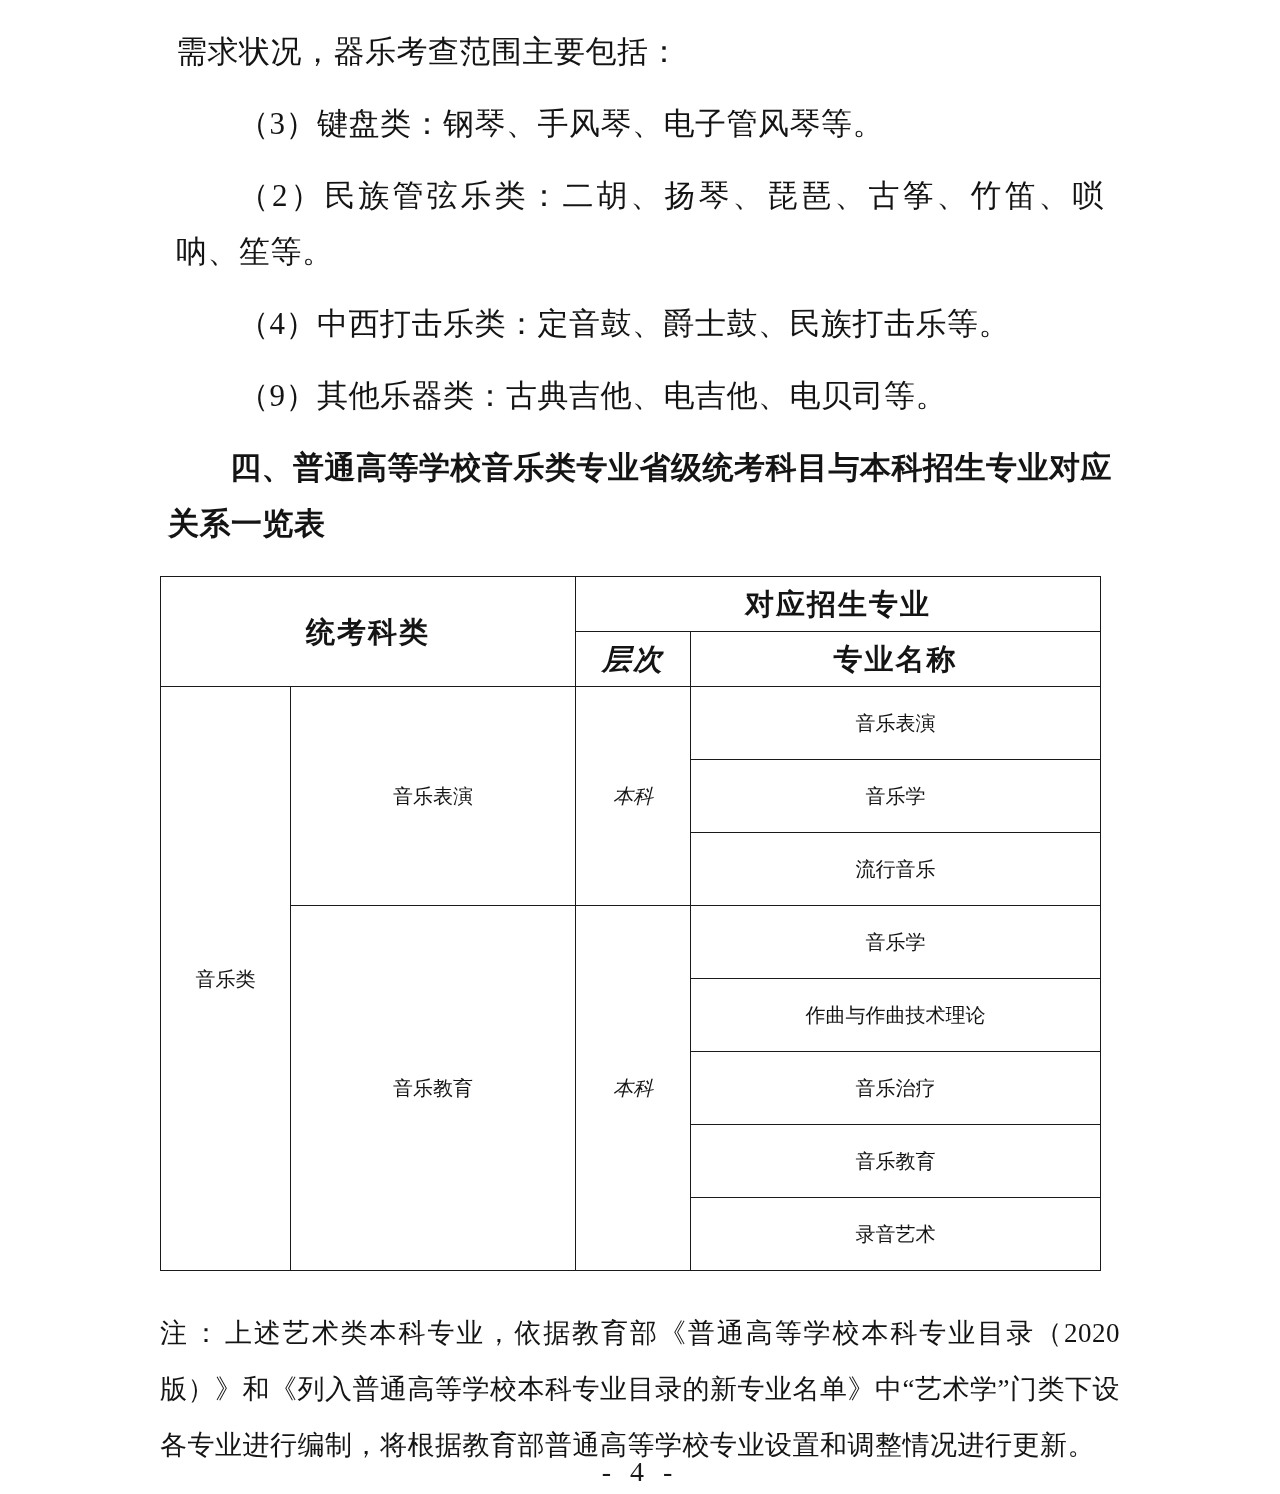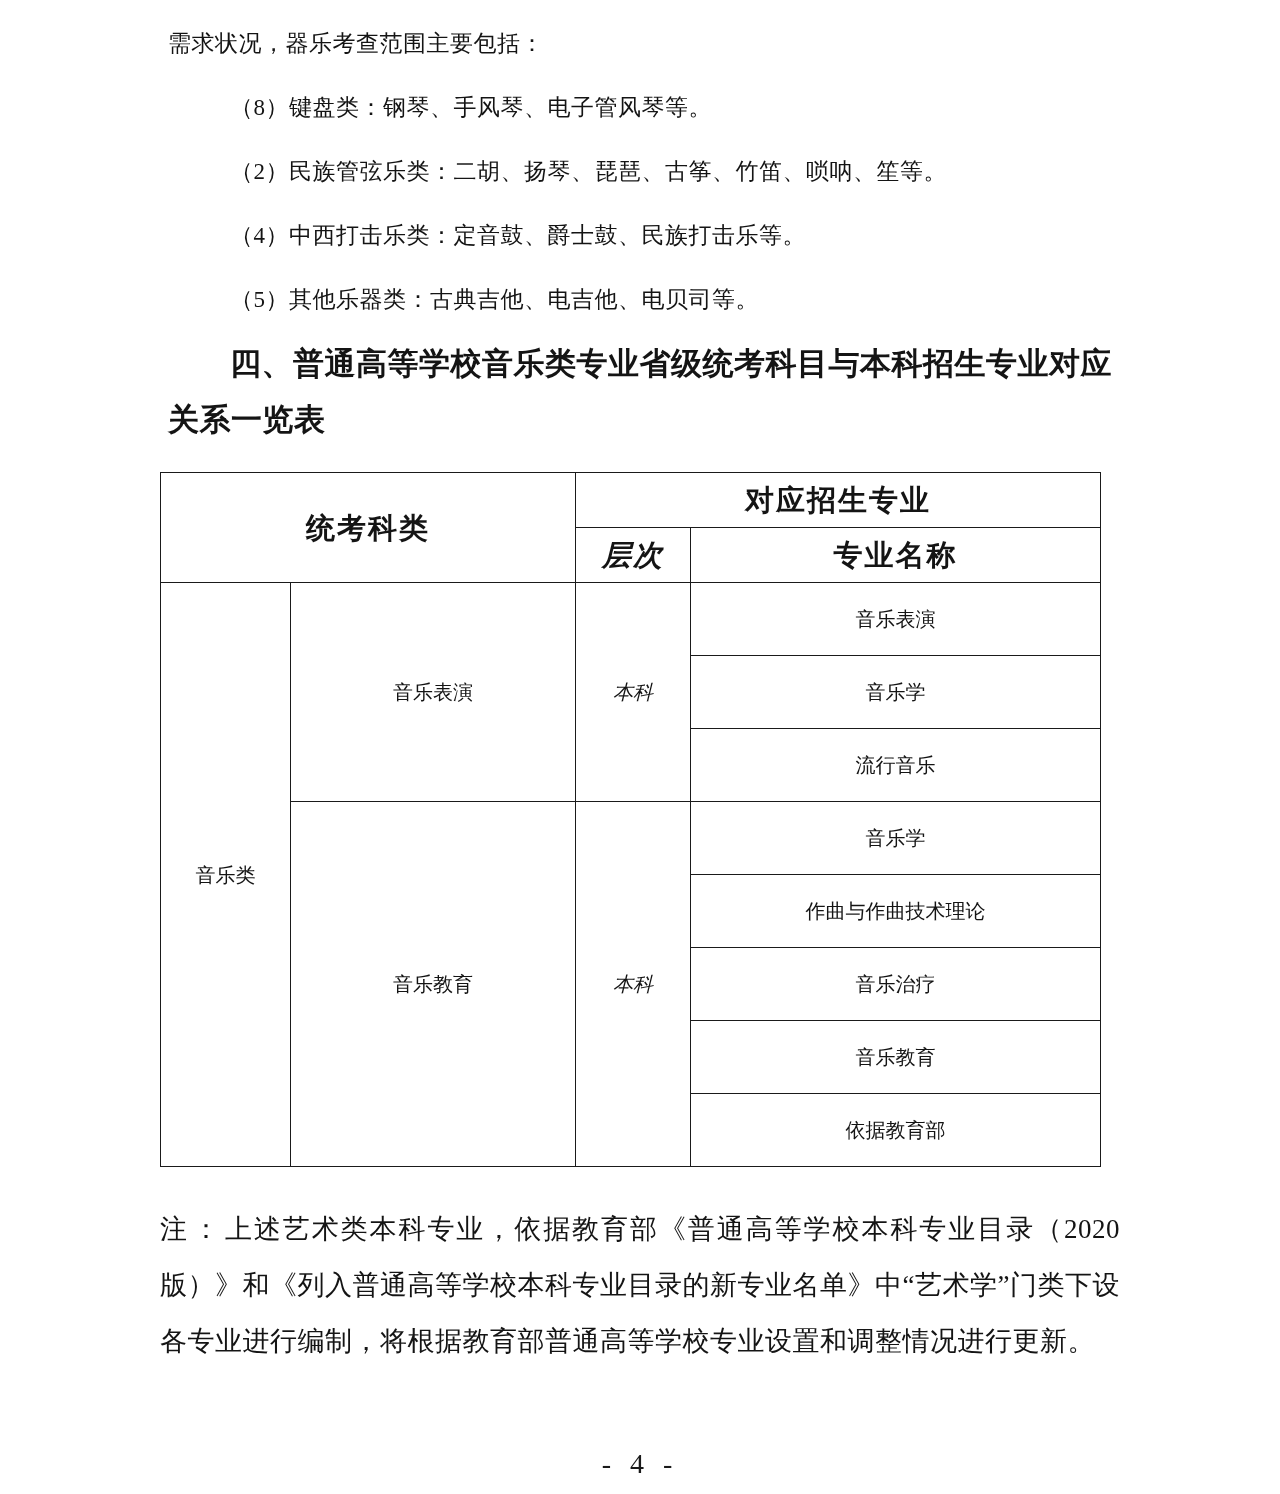--- a/index.html
+++ b/index.html
@@ -16,25 +16,25 @@
     overflow: hidden;
   }
   .page {
     position: relative;
     width: 1280px;
     height: 1494px;
     box-sizing: border-box;
     padding: 0 160px;
   }
   .para {
-    font-size: 23px;
+    font-size: 31px;
     line-height: 56px;
     letter-spacing: 0.5px;
     text-align: justify;
-    margin: 8px;
+    margin: 16px;
   }
   .para.first {
     padding-top: 8px;
   }
   .indent {
     text-indent: 62px;
   }
   .heading {
     font-size: 31px;
     line-height: 56px;
@@ -93,24 +93,24 @@
     color: #1a1a1a;
     font-family: "Liberation Serif", "DejaVu Serif", serif;
   }
 </style>
 </head>
 <body>
 
 <div class="page">
 
   <p class="para first">需求状况，器乐考查范围主要包括：</p>
-  <p class="para indent">（8）键盘类：钢琴、手风琴、电子管风琴等。</p>
+  <p class="para indent">（3）键盘类：钢琴、手风琴、电子管风琴等。</p>
   <p class="para indent">（2）民族管弦乐类：二胡、扬琴、琵琶、古筝、竹笛、唢呐、笙等。</p>
   <p class="para indent">（4）中西打击乐类：定音鼓、爵士鼓、民族打击乐等。</p>
-  <p class="para indent">（5）其他乐器类：古典吉他、电吉他、电贝司等。</p>
+  <p class="para indent">（9）其他乐器类：古典吉他、电吉他、电贝司等。</p>
 
   <p class="heading">四、普通高等学校音乐类专业省级统考科目与本科招生专业对应关系一览表</p>
 
   <div class="table-wrap">
     <table class="grid">
       <colgroup>
         <col style="width:130px">
         <col style="width:285px">
         <col style="width:115px">
         <col style="width:410px">
@@ -146,21 +146,21 @@
         <tr>
           <td class="col-name cell-tall">作曲与作曲技术理论</td>
         </tr>
         <tr>
           <td class="col-name cell-tall">音乐治疗</td>
         </tr>
         <tr>
           <td class="col-name cell-tall">音乐教育</td>
         </tr>
         <tr>
-          <td class="col-name cell-tall">依据教育部</td>
+          <td class="col-name cell-tall">录音艺术</td>
         </tr>
       </tbody>
     </table>
   </div>
 
   <p class="note"><span class="lead">注：</span><span>上述艺术类本科专业，依据教育部《普通高等学校本科专业目录（2020版）》和《列入普通高等学校本科专业目录的新专业名单》中“艺术学”门类下设各专业进行编制，将根据教育部普通高等学校专业设置和调整情况进行更新。</span></p>
 
   <div class="folio">- 4 -</div>
 </div>
 

